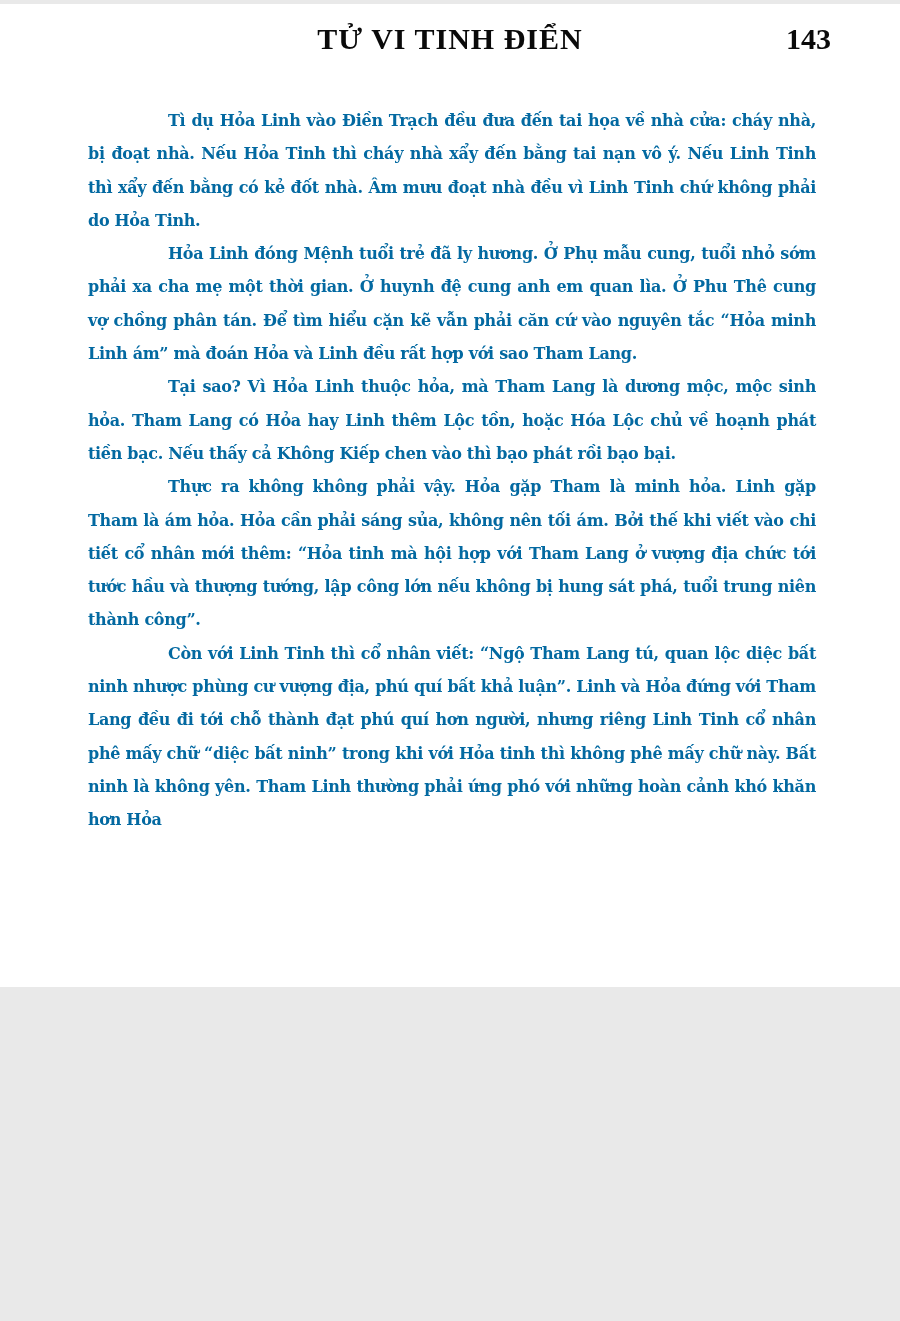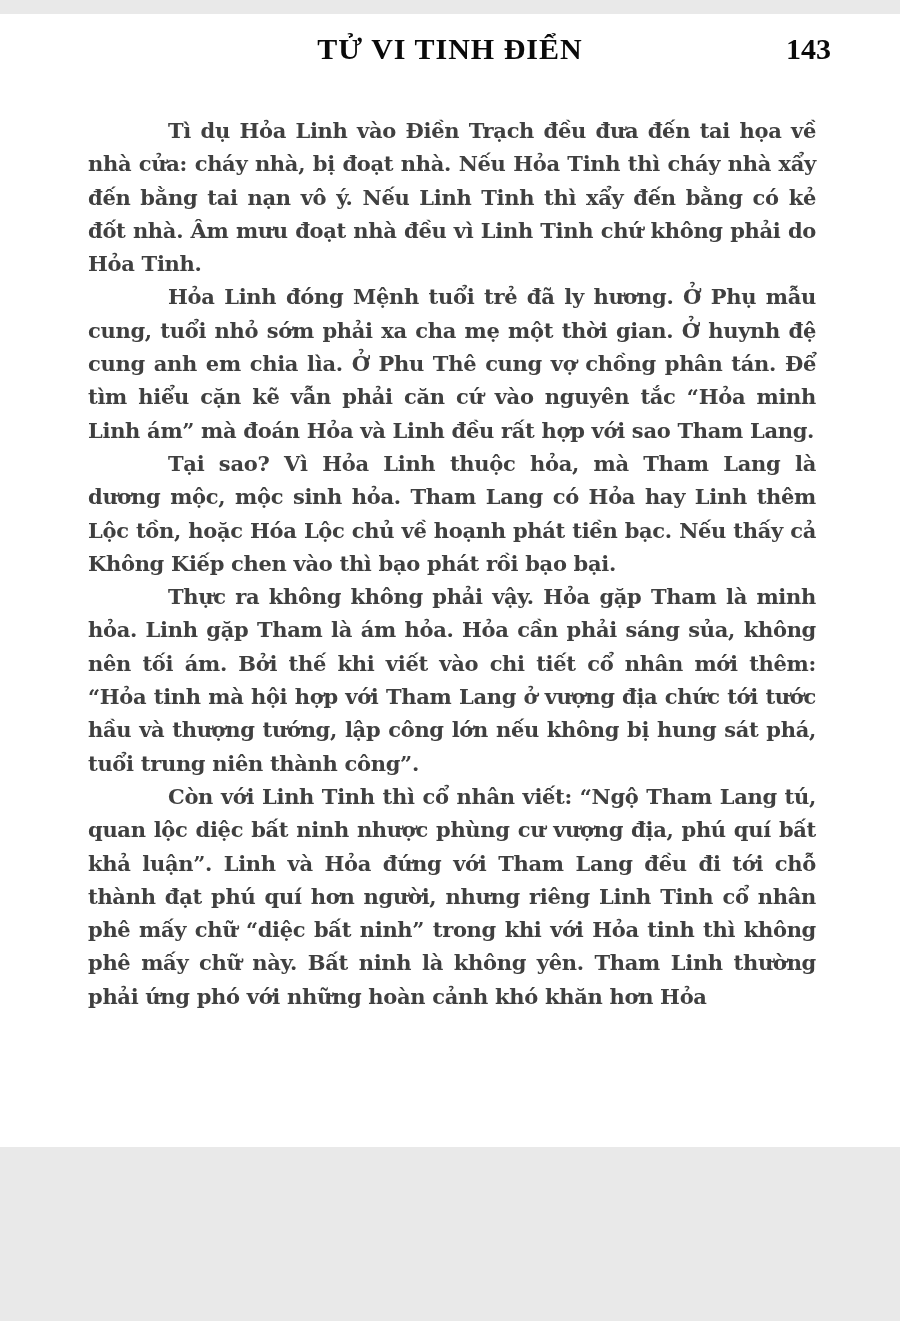--- a/index.html
+++ b/index.html
@@ -3,22 +3,22 @@
 <meta charset="utf-8">
 <style>
   html, body {
     margin: 0;
     padding: 0;
     background: #e9e9e9;
   }
   .page {
     position: relative;
     width: 900px;
-    height: 1133px;
-    margin: 14px auto;
+    height: 983px;
+    margin: 4px auto;
     background: #ffffff;
     overflow: hidden;
     color: #0a0a0a;
   }
   
   .header-title {
     position: absolute;
     top: 18px;
     left: 0;
     width: 100%;
@@ -44,24 +44,24 @@
     top: 100px;
     left: 88px;
     width: 728px;
   }
   .body-text p {
     margin: 0;
     text-indent: 80px;
     text-align: justify;
     font-family: "DejaVu Serif", "Liberation Serif", serif;
     font-weight: 700;
-    font-size: 21px;
+    font-size: 16px;
     line-height: 33.3px;
     letter-spacing: -0.3px;
-    color: #404040;
+    color: #0369a1;
   }
   
   .watermark {
     position: absolute;
     top: 598px;
     left: 50%;
     transform: translateX(-50%);
     font-family: "DejaVu Sans", "Liberation Sans", sans-serif;
     font-weight: 700;
     font-size: 102px;
@@ -97,21 +97,21 @@
 <body>
 
 <div class="page">
 
   <div class="header-title">TỬ VI TINH ĐIỂN</div>
 
   <div class="page-number">143</div>
 
   <div class="body-text">
     <p>Tì dụ Hỏa Linh vào Điền Trạch đều đưa đến tai họa về nhà cửa: cháy nhà, bị đoạt nhà. Nếu Hỏa Tinh thì cháy nhà xẩy đến bằng tai nạn vô ý. Nếu Linh Tinh thì xẩy đến bằng có kẻ đốt nhà. Âm mưu đoạt nhà đều vì Linh Tinh chứ không phải do Hỏa Tinh.</p>
-    <p>Hỏa Linh đóng Mệnh tuổi trẻ đã ly hương. Ở Phụ mẫu cung, tuổi nhỏ sớm phải xa cha mẹ một thời gian. Ở huynh đệ cung anh em chia lìa. Ở Phu Thê cung vợ chồng phân tán. Để tìm hiểu cặn kẽ vẫn phải căn cứ vào nguyên tắc “Hỏa minh Linh ám” mà đoán Hỏa và Linh đều rất hợp với sao Tham Lang.</p>
+    <p>Hỏa Linh đóng Mệnh tuổi trẻ đã ly hương. Ở Phụ mẫu cung, tuổi nhỏ sớm phải xa cha mẹ một thời gian. Ở huynh đệ cung anh em quan lìa. Ở Phu Thê cung vợ chồng phân tán. Để tìm hiểu cặn kẽ vẫn phải căn cứ vào nguyên tắc “Hỏa minh Linh ám” mà đoán Hỏa và Linh đều rất hợp với sao Tham Lang.</p>
     <p>Tại sao? Vì Hỏa Linh thuộc hỏa, mà Tham Lang là dương mộc, mộc sinh hỏa. Tham Lang có Hỏa hay Linh thêm Lộc tồn, hoặc Hóa Lộc chủ về hoạnh phát tiền bạc. Nếu thấy cả Không Kiếp chen vào thì bạo phát rồi bạo bại.</p>
     <p>Thực ra không không phải vậy. Hỏa gặp Tham là minh hỏa. Linh gặp Tham là ám hỏa. Hỏa cần phải sáng sủa, không nên tối ám. Bởi thế khi viết vào chi tiết cổ nhân mới thêm: “Hỏa tinh mà hội hợp với Tham Lang ở vượng địa chức tới tước hầu và thượng tướng, lập công lớn nếu không bị hung sát phá, tuổi trung niên thành công”.</p>
     <p>Còn với Linh Tinh thì cổ nhân viết: “Ngộ Tham Lang tú, quan lộc diệc bất ninh nhược phùng cư vượng địa, phú quí bất khả luận”. Linh và Hỏa đứng với Tham Lang đều đi tới chỗ thành đạt phú quí hơn người, nhưng riêng Linh Tinh cổ nhân phê mấy chữ “diệc bất ninh” trong khi với Hỏa tinh thì không phê mấy chữ này. Bất ninh là không yên. Tham Linh thường phải ứng phó với những hoàn cảnh khó khăn hơn Hỏa</p>
   </div>
 
 
   <div class="footer">
     <span>Qúy vị hãy vào trang chủ XemTuong.net để xem thêm nhiều mục hay khác</span>
   </div>
 

